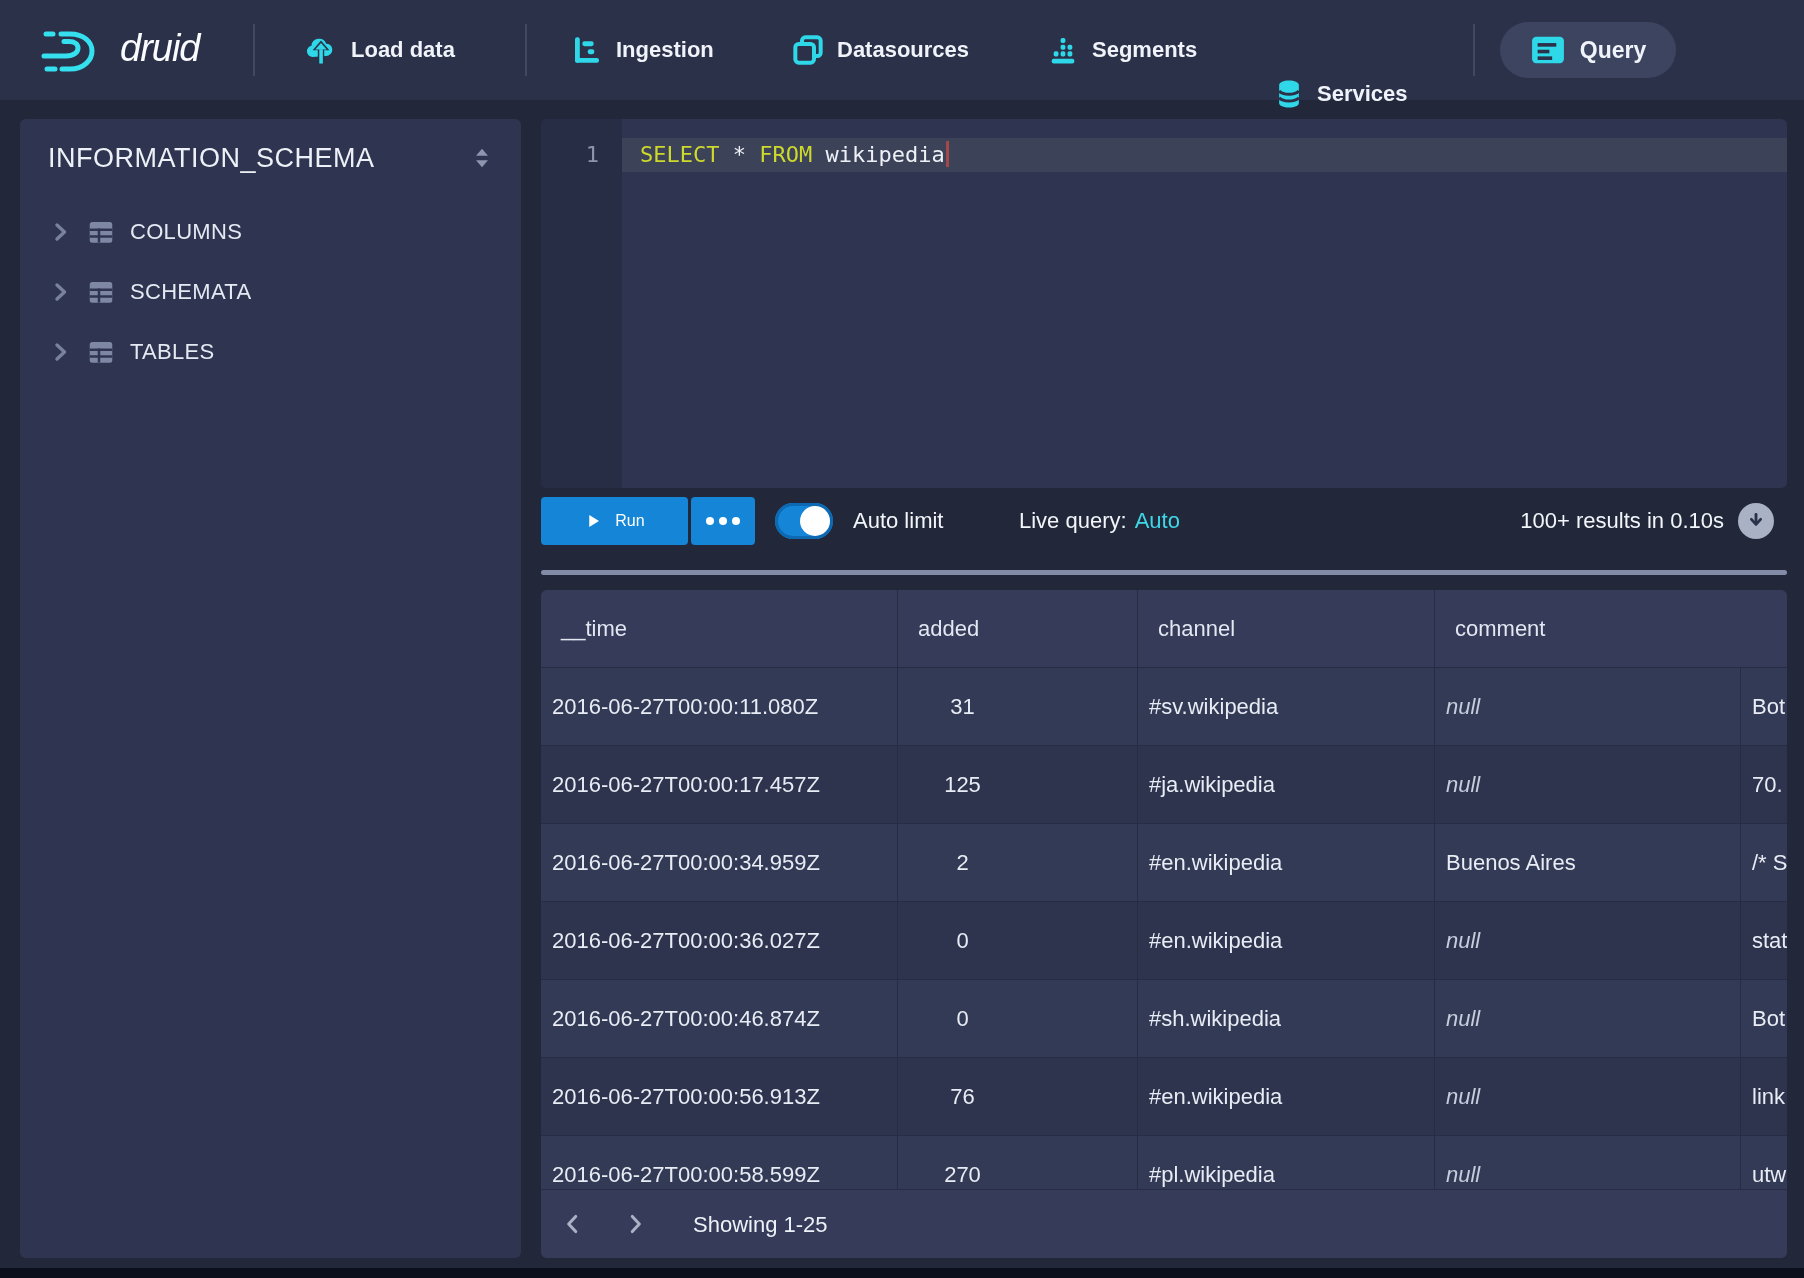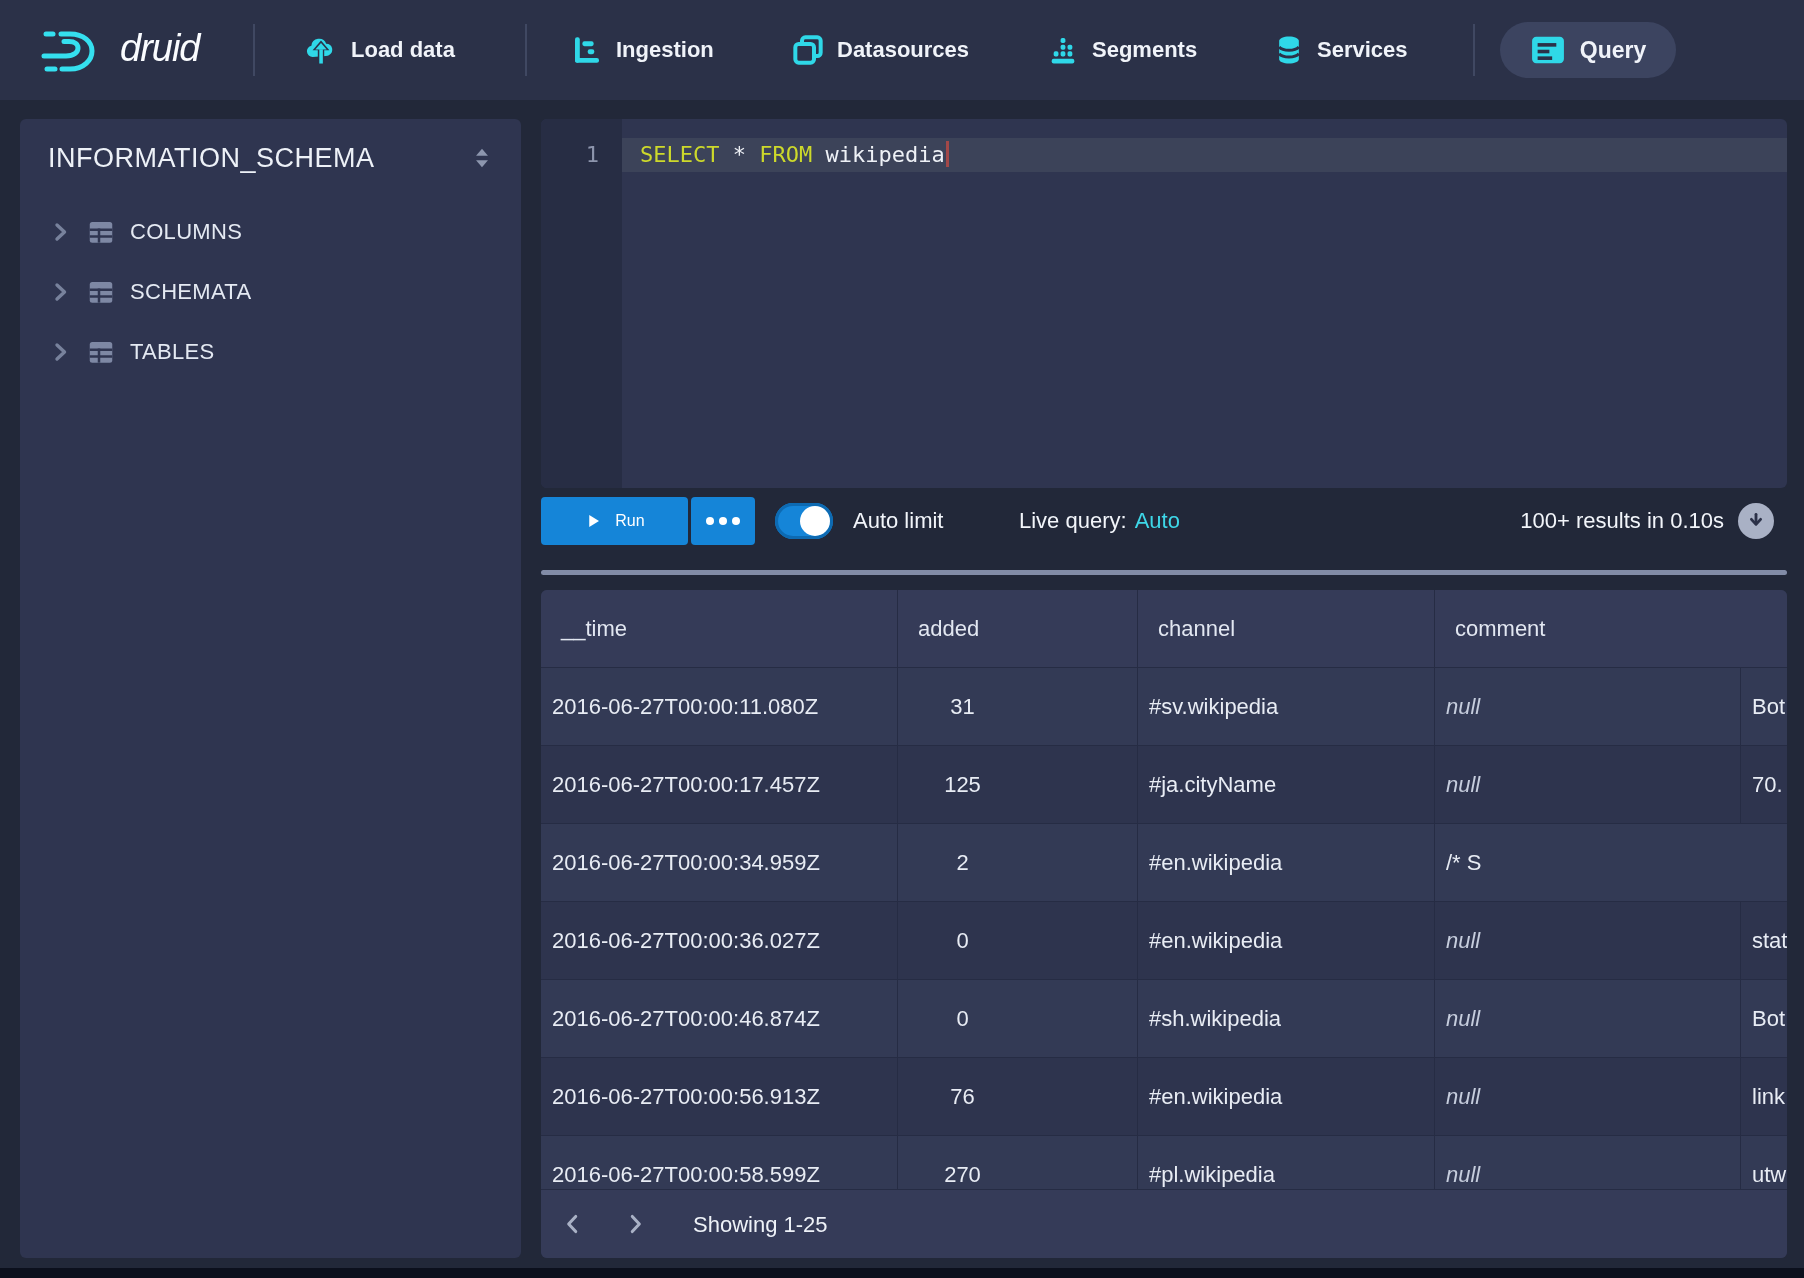--- a/index.html
+++ b/index.html
@@ -134,21 +134,21 @@
           <rect x="10.2" y="13" width="3.6" height="3.8" rx="1.3"></rect>
           <rect x="10.2" y="8" width="3.6" height="3.8" rx="1.3"></rect>
           <rect x="10.2" y="3" width="3.6" height="3.8" rx="1.3"></rect>
           <rect x="15.4" y="13" width="3.6" height="3.8" rx="1.3"></rect>
           <rect x="15.4" y="8" width="3.6" height="3.8" rx="1.3"></rect>
         </svg>
       </span>
       <span class="nav-label">Segments</span>
     </div>
 
-    <div class="abs nav-item" style="left:1274px;">
+    <div class="abs nav-item" style="left:1274px;margin-top:44px;">
       <span>
         <svg width="30" height="32" viewBox="0 0 24 26">
           <path fill="#2fd8e8" d="M4 5.5 C4 3.6 7.6 2 12 2 s8 1.6 8 3.5 v15 C20 22.4 16.4 24 12 24 s-8 -1.6 -8 -3.5 z"></path>
           <path d="M4 10.5 C5.5 12.2 8.5 13.2 12 13.2 s6.5 -1 8 -2.7" fill="none" stroke="#2b3148" stroke-width="2.4"></path>
           <path d="M4 16 C5.5 17.7 8.5 18.7 12 18.7 s6.5 -1 8 -2.7" fill="none" stroke="#2b3148" stroke-width="2.4"></path>
         </svg>
       </span>
       <span class="nav-label">Services</span>
     </div>
 
@@ -277,28 +277,29 @@
     <div class="trow row-odd">
       <div class="tcell c-time">2016-06-27T00:00:11.080Z</div>
       <div class="tcell c-added num">31</div>
       <div class="tcell c-channel">#sv.wikipedia</div>
       <div class="tcell c-city null-val">null</div>
       <div class="tcell c-comment">Bot</div>
     </div>
     <div class="trow row-even">
       <div class="tcell c-time">2016-06-27T00:00:17.457Z</div>
       <div class="tcell c-added num">125</div>
-      <div class="tcell c-channel">#ja.cityName</div>
+      <div class="tcell c-channel">#ja.wikipedia</div>
       <div class="tcell c-city null-val">null</div>
       <div class="tcell c-comment">70.</div>
     </div>
     <div class="trow row-odd">
       <div class="tcell c-time">2016-06-27T00:00:34.959Z</div>
       <div class="tcell c-added num">2</div>
       <div class="tcell c-channel">#en.wikipedia</div>
+      <div class="tcell c-city">Buenos Aires</div>
       <div class="tcell c-comment">/* S</div>
     </div>
     <div class="trow row-even">
       <div class="tcell c-time">2016-06-27T00:00:36.027Z</div>
       <div class="tcell c-added num">0</div>
       <div class="tcell c-channel">#en.wikipedia</div>
       <div class="tcell c-city null-val">null</div>
       <div class="tcell c-comment">stat</div>
     </div>
     <div class="trow row-odd">

